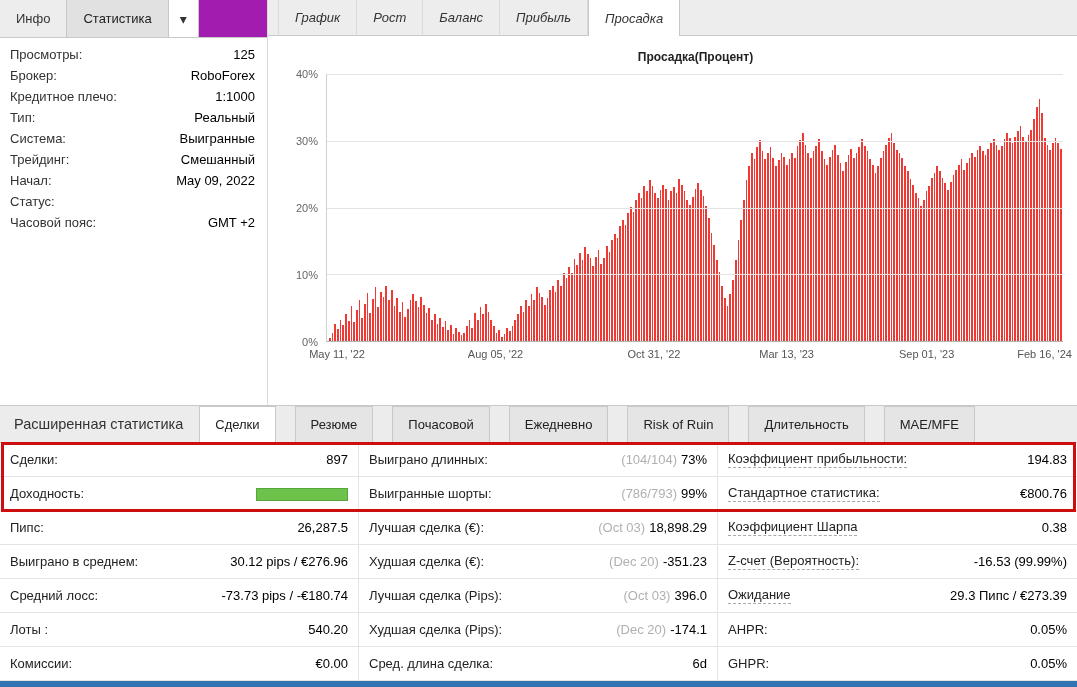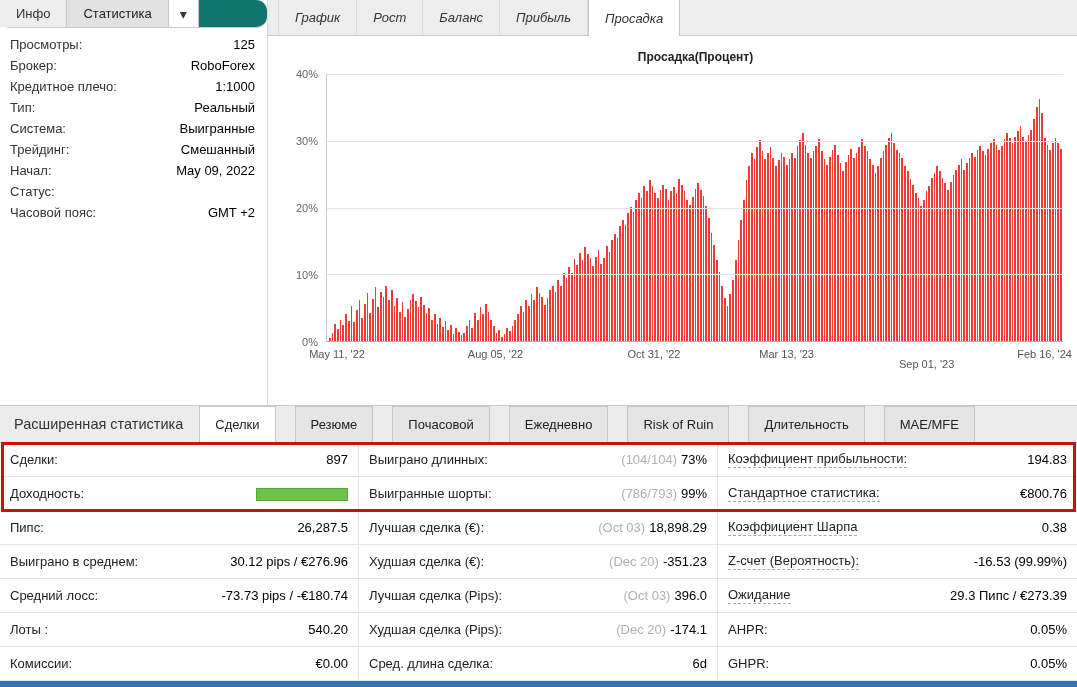--- a/index.html
+++ b/index.html
@@ -4,21 +4,21 @@
 <style>
   * { box-sizing: border-box; margin: 0; padding: 0; }
   html,body { width:1077px; height:687px; overflow:hidden; }
   body { font-family:"Liberation Sans", sans-serif; font-size:13px; color:#222; background:#fff; position:relative; }
 
   
   .top { display:flex; height:406px; border-bottom:1px solid #c9c9c9; }
   .left-panel { width:268px; border-right:1px solid #d9d9d9; display:flex; flex-direction:column; }
   .right-panel { flex:1; display:flex; flex-direction:column; }
 
-  .tabbar-left { display:flex; align-items:stretch; height:28px; border-bottom:1px solid #c9c9c9; background:#0f766e;border-radius:11px; }
+  .tabbar-left { display:flex; align-items:stretch; height:38px; border-bottom:1px solid #c9c9c9; background:#a21caf; }
   .seg-gray { display:flex; background:#ededed; }
   .tab-plain { display:flex; align-items:center; padding:0 16px; cursor:pointer; color:#333; }
   .tab-boxed { display:flex; align-items:center; padding:0 16px; background:#e1e1e1; border-left:1px solid #c6c6c6; border-right:1px solid #c6c6c6; cursor:pointer; color:#222; }
   .dd-btn { width:30px; display:flex; align-items:center; justify-content:center; border-right:1px solid #c6c6c6; background:#fff; cursor:pointer; color:#333; font-size:14px; }
 
   .desc { padding:10px 12px 8px 10px; }
   .desc-label { font-weight:bold; color:#222; margin-bottom:3px; font-size:12.5px; }
   .desc-text { color:#444; font-size:12.4px; line-height:1.5; }
 
   .info-rows { padding:6px 0 0 0; }
@@ -405,21 +405,21 @@
         </div>
     <div class="ylab" style="top: calc(100% - 6px);">0%</div>
         <div class="ylab" style="top: calc(75% - 6px);">10%</div>
         <div class="ylab" style="top: calc(50% - 6px);">20%</div>
         <div class="ylab" style="top: calc(25% - 6px);">30%</div>
         <div class="ylab" style="top: calc(0% - 6px);">40%</div>
         <div class="xlab" style="left: 1.5%;">May 11, '22</div>
         <div class="xlab" style="left: 23%;">Aug 05, '22</div>
         <div class="xlab" style="left: 44.5%;">Oct 31, '22</div>
         <div class="xlab" style="left: 62.5%;">Mar 13, '23</div>
-        <div class="xlab" style="left: 81.5%; margin-top: 10px;">Sep 01, '23</div>
+        <div class="xlab" style="left: 81.5%;">Sep 01, '23</div>
         <div class="xlab" style="left: 97.5%;">Feb 16, '24</div>
       </div>
   </div>
 
 </div>
 
 <div class="stats-tabbar">
   <div class="stats-heading">Расширенная статистика</div>
   <div style="display:flex; align-items:stretch;">
       <div class="s-tab active">Сделки</div>

